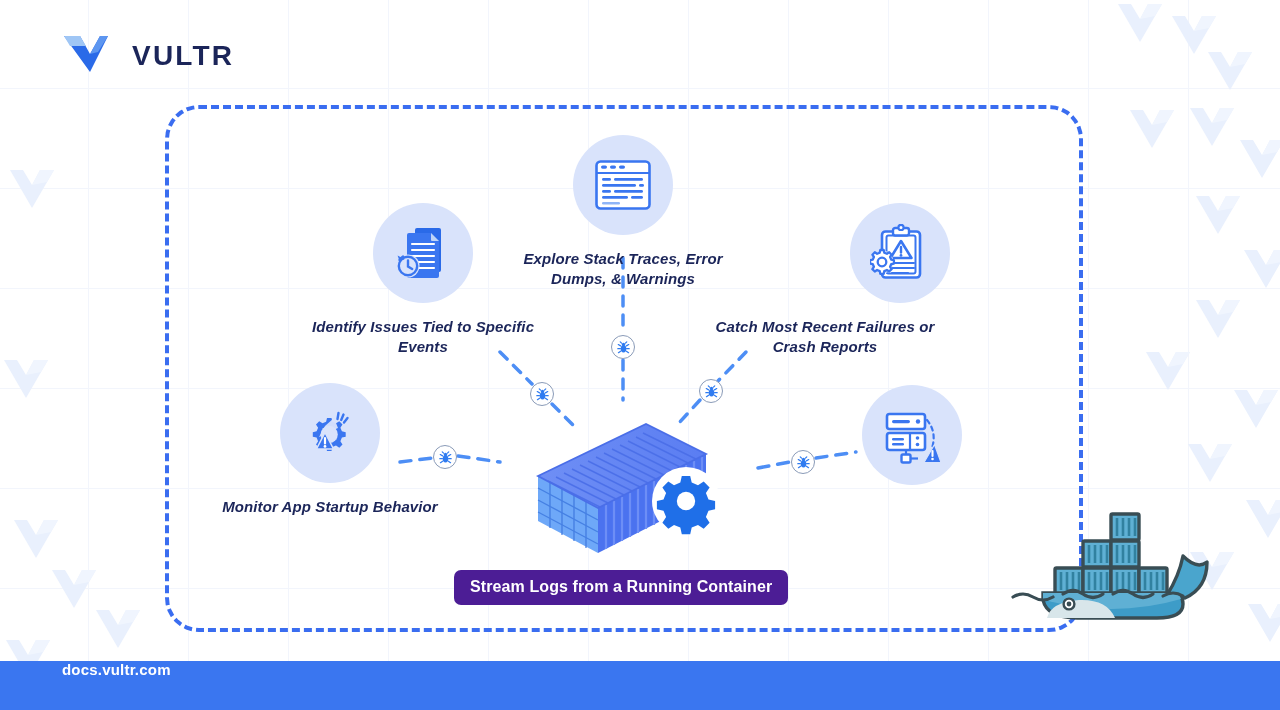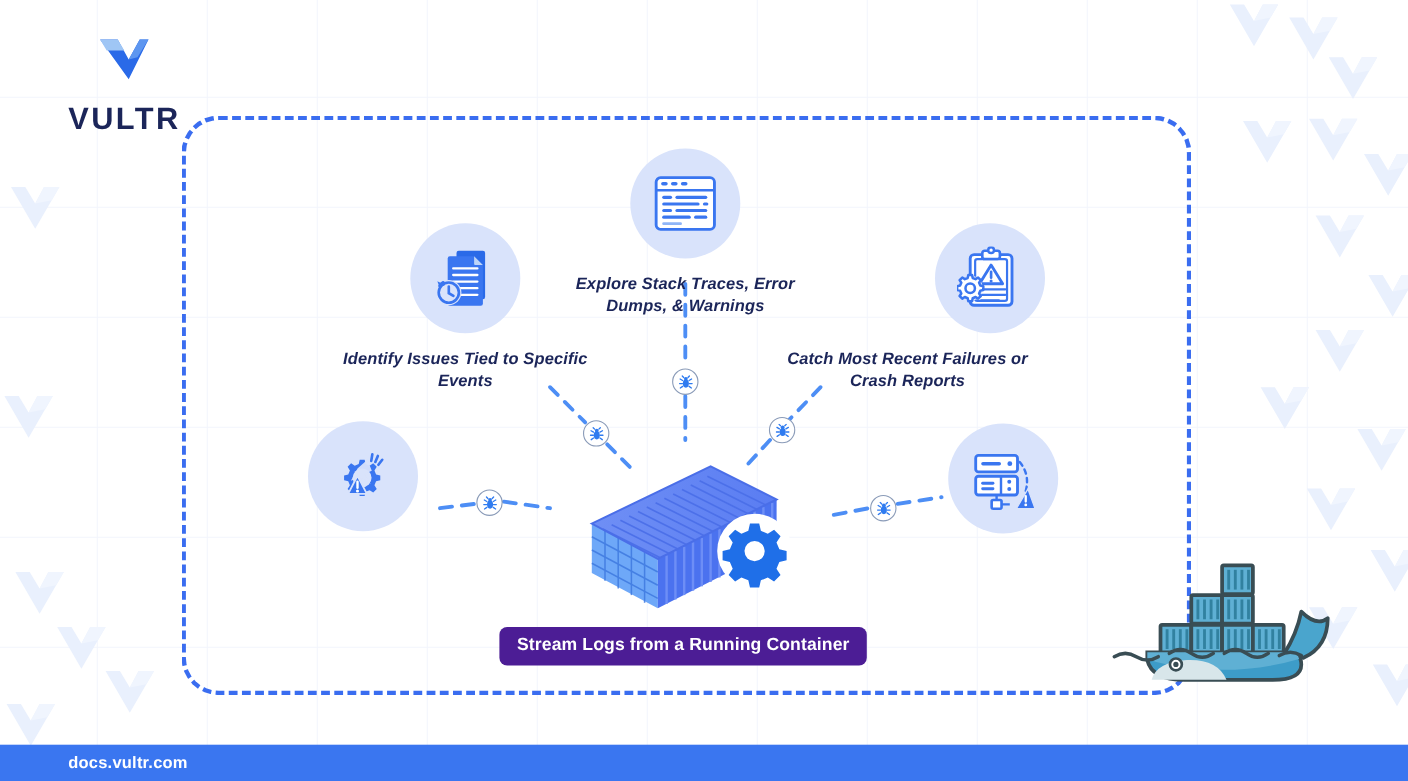--- a/index.html
+++ b/index.html
@@ -34,23 +34,22 @@
     pointer-events: none;
   }
 
   
   #logo-bar {
     position: absolute;
     left: 62px;
     top: 32px;
     display: flex;
     align-items: center;
-    gap: 11px;
+    gap: 22px;
     z-index: 5;
-    flex-direction: column;
   }
   #logo-text {
     font-size: 28px;
     font-weight: 700;
     letter-spacing: 2.2px;
     color: #1b2559;
     font-family: "Liberation Sans", sans-serif;
   }
 
   
@@ -152,24 +151,23 @@
     top: 500px;
     z-index: 7;
   }
 
   
   #footer-bar {
     position: absolute;
     left: 0;
     bottom: 0;
     width: 1280px;
-    height: 33px;
+    height: 49px;
     background: #3a76f0;
     display: flex;
-    align-items: center;
     z-index: 10;
   }
   #footer-text {
     margin-left: 62px;
     color: #ffffff;
     font-size: 15px;
     font-weight: 700;
     letter-spacing: 0.2px;
   }
 </style>
@@ -357,20 +355,21 @@
         <g stroke="#3a76f0" stroke-width="2.4" stroke-linecap="round">
           <line x1="37.5" y1="9" x2="36.5" y2="15"></line>
           <line x1="42.5" y1="10.5" x2="40.2" y2="16"></line>
           <line x1="46.5" y1="14" x2="43" y2="18.5"></line>
         </g>
         <path d="M15.5 45 L24 28.5 L32.5 45 Z" fill="#3a76f0" stroke="#d9e3fb" stroke-width="1.6" stroke-linejoin="round"></path>
         <line x1="24" y1="34" x2="24" y2="39.5" stroke="#ffffff" stroke-width="2.2" stroke-linecap="round"></line>
         <circle cx="24" cy="42.4" r="1.4" fill="#ffffff"></circle>
       </svg>
     </div>
+    <div class="node-label">Monitor App Startup Behavior</div>
   </div>
 
   <div class="node" id="node-correlate">
     <div class="node-circle">
       <svg width="62" height="58" viewBox="0 0 62 58">
         <rect x="6" y="8" width="38" height="15" rx="2.5" fill="#ffffff" stroke="#3a76f0" stroke-width="2.6"></rect>
         <rect x="11" y="14" width="18" height="3.2" rx="1.6" fill="#3a76f0"></rect>
         <circle cx="37" cy="15.5" r="2.2" fill="#3a76f0"></circle>
         <rect x="6" y="27" width="38" height="17" rx="2.5" fill="#ffffff" stroke="#3a76f0" stroke-width="2.6"></rect>
         <line x1="29" y1="27" x2="29" y2="44" stroke="#3a76f0" stroke-width="2.2"></line>

